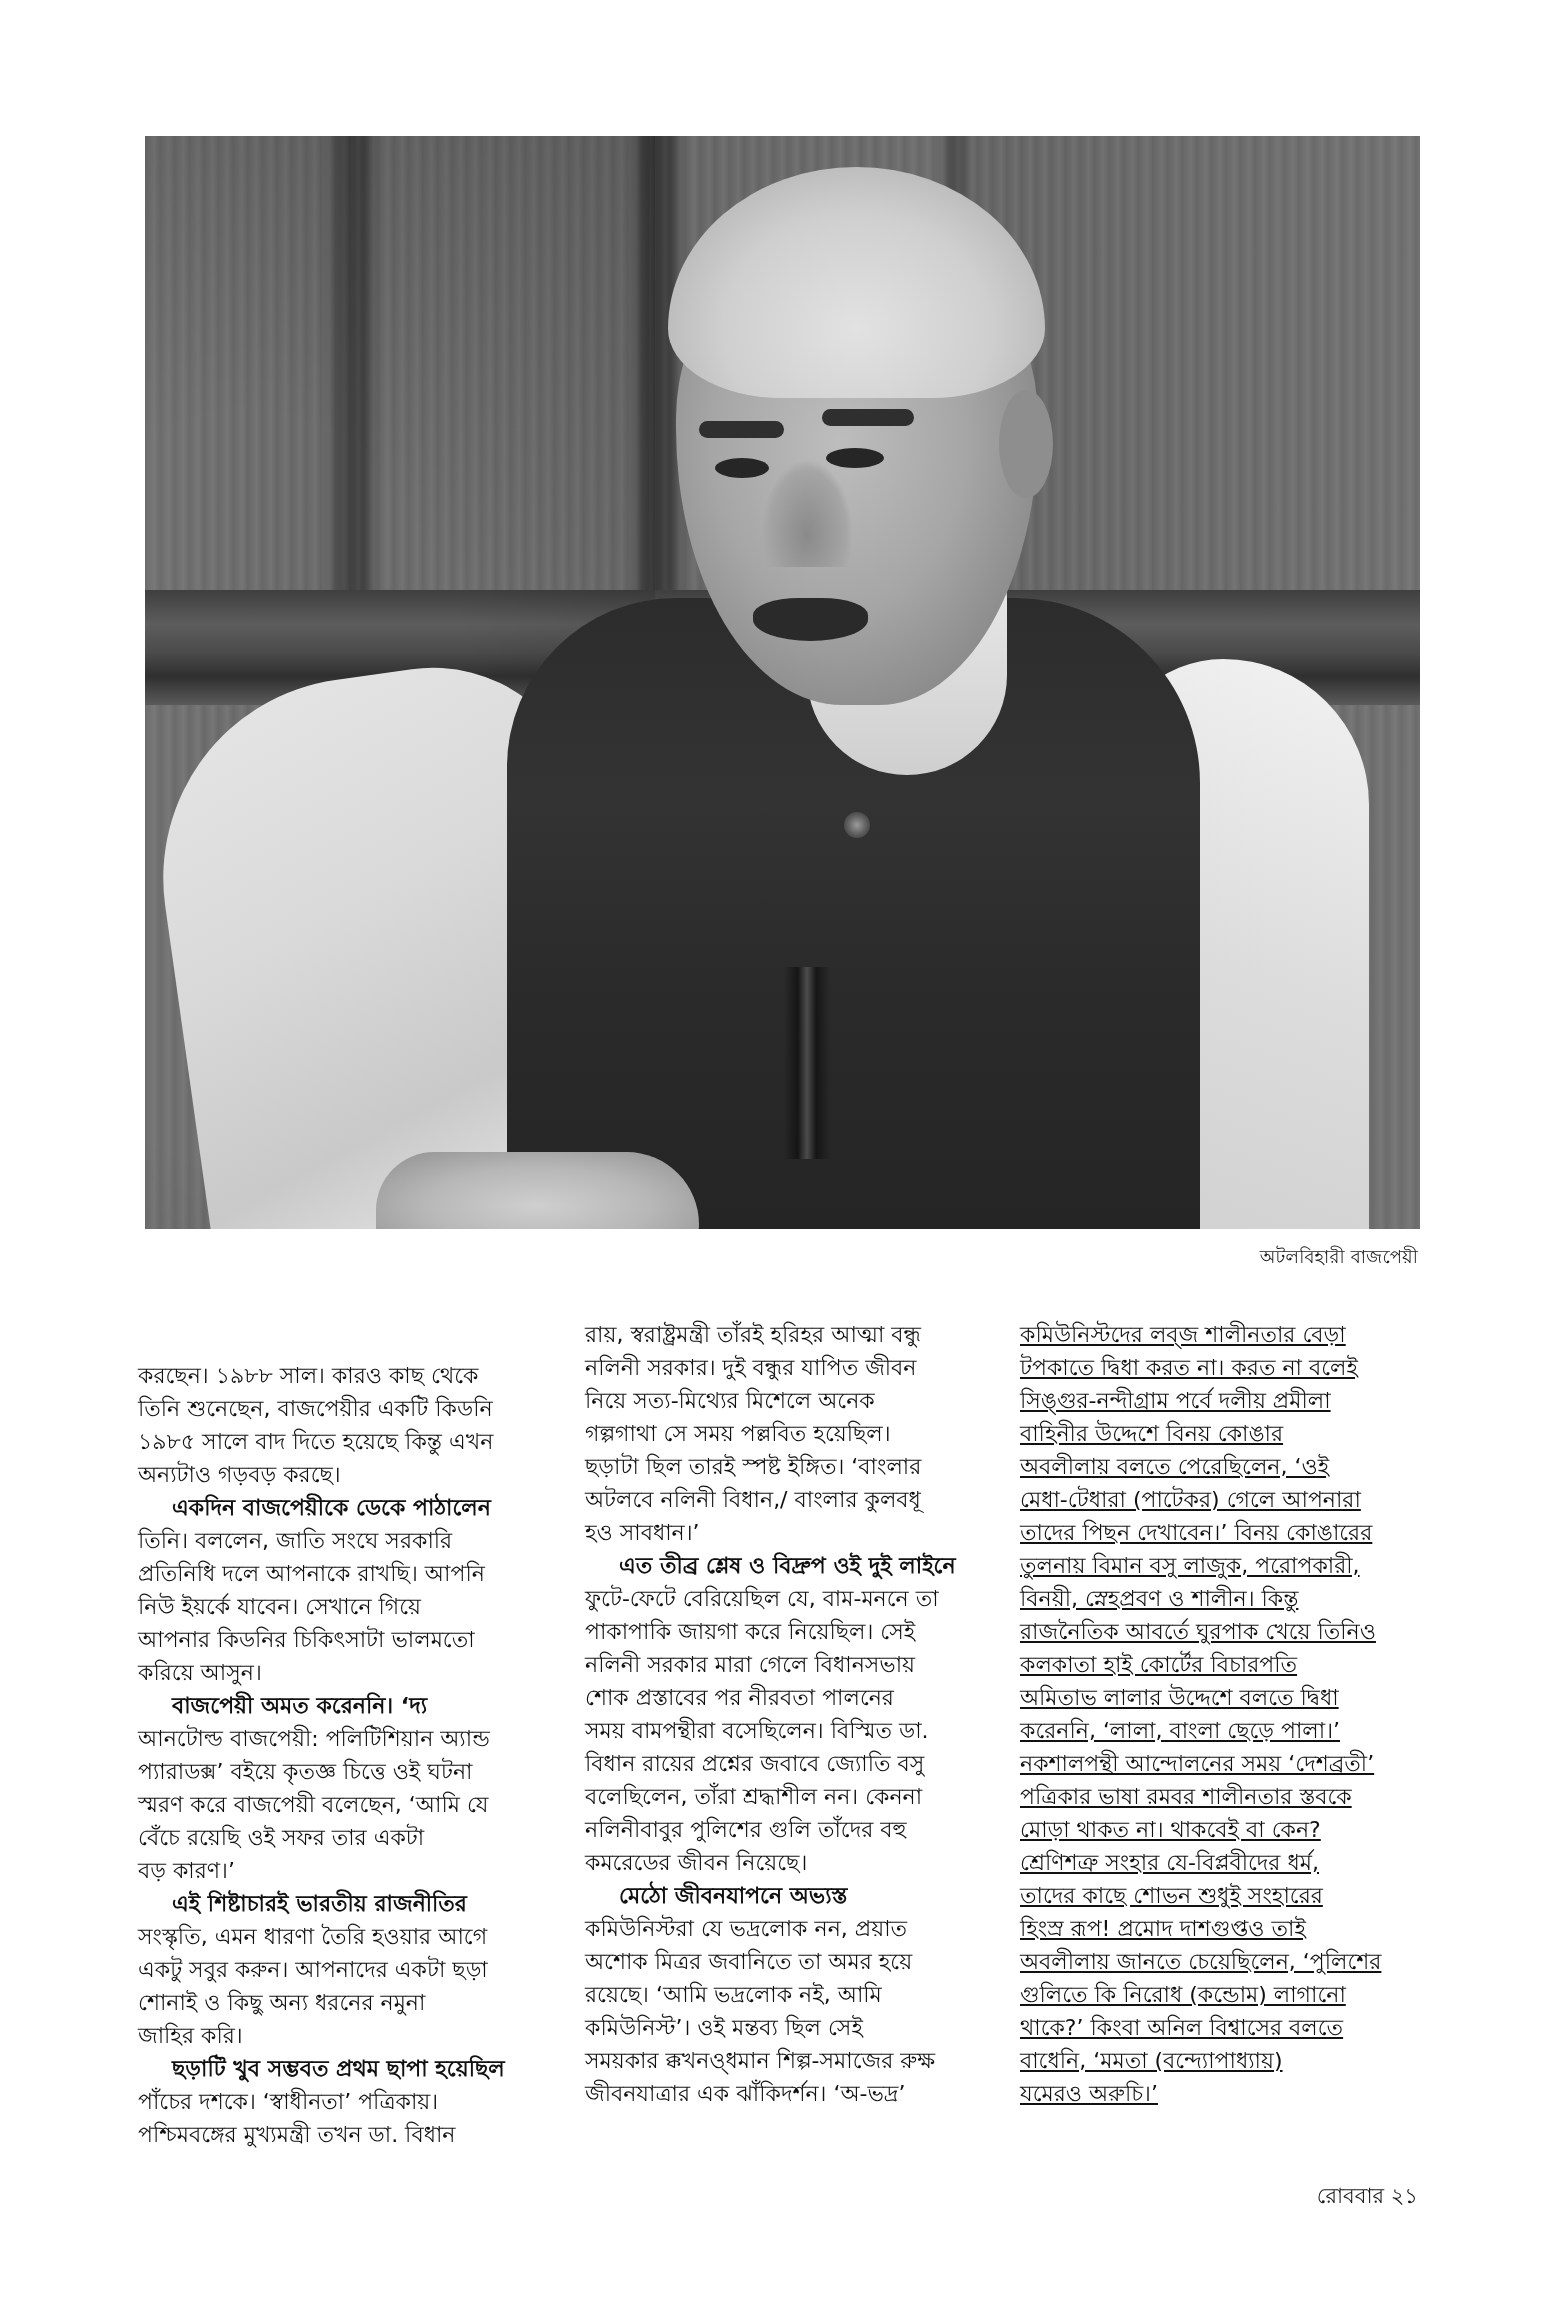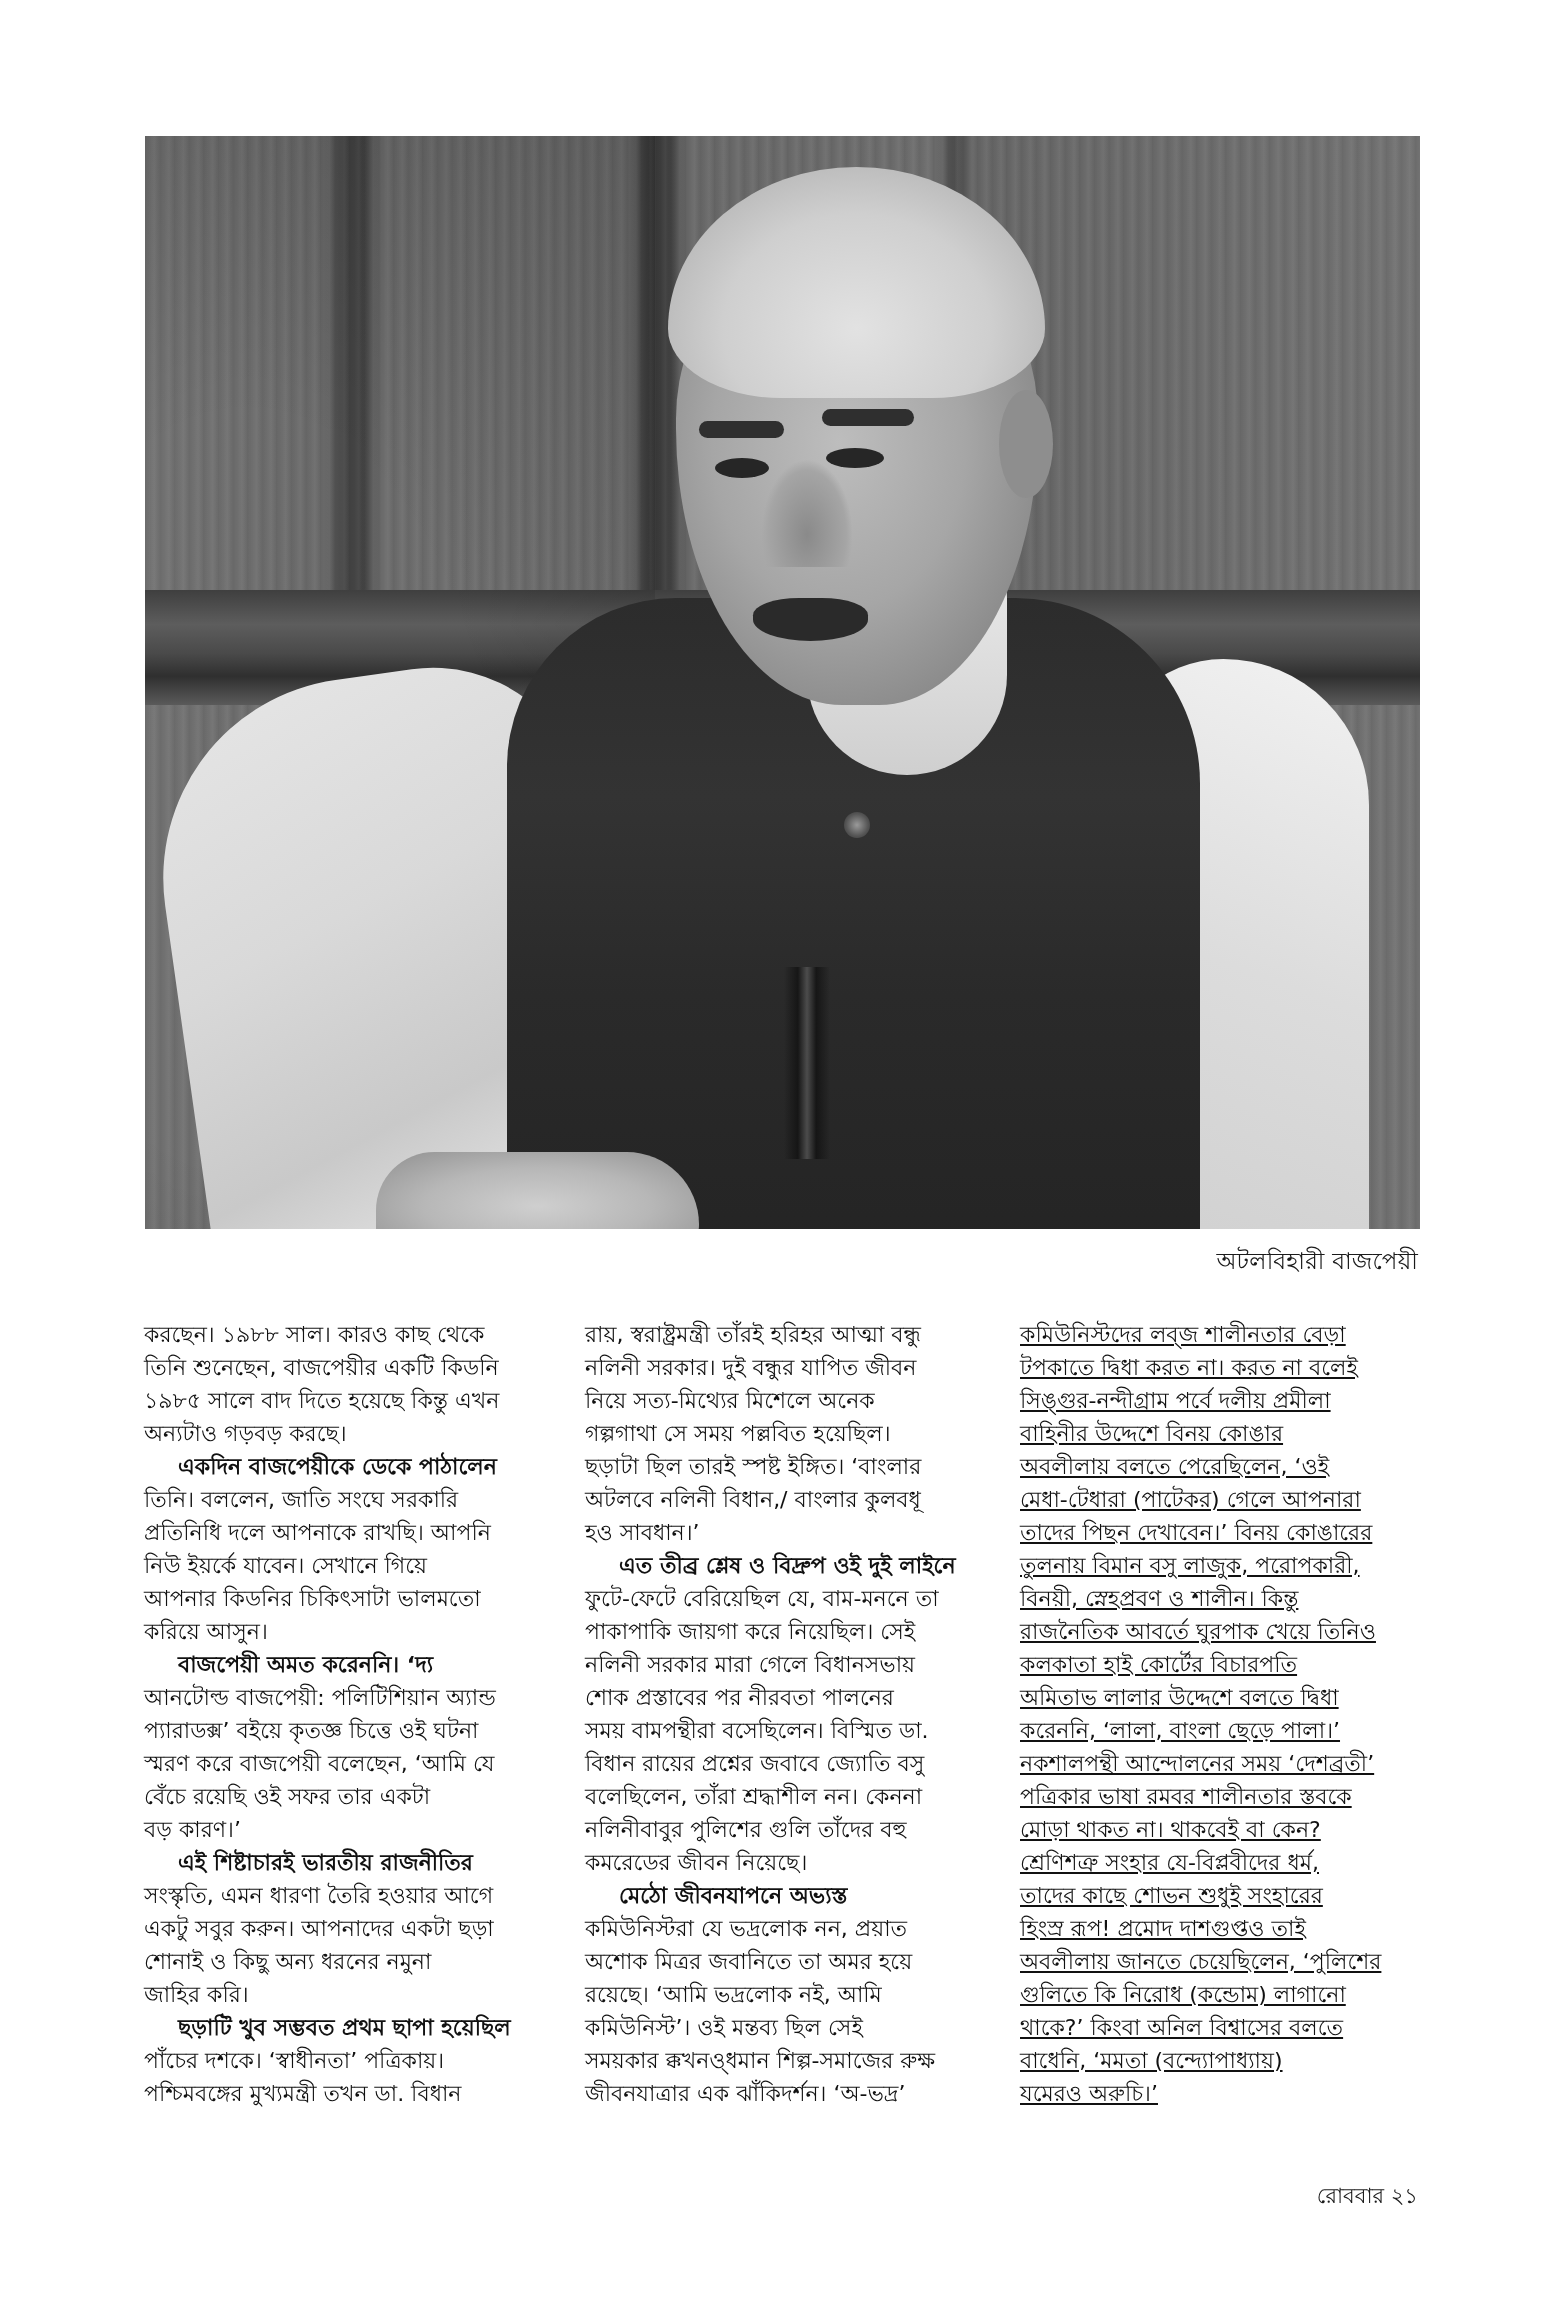--- a/index.html
+++ b/index.html
@@ -74,27 +74,27 @@
   .chain { position:absolute; left: 639px; top: 831px; width: 46px; height: 192px;
     background: linear-gradient(90deg, rgba(0,0,0,0), #111 30%, #555 50%, #111 70%, rgba(0,0,0,0)); opacity: 0.8; }
   .hands {
     position: absolute; left: 231px; top: 1016px; width: 323px; height: 108px;
     background: radial-gradient(ellipse at 50% 50%, #cfcfcf 0%, #b7b7b7 50%, #8f8f8f 100%);
     border-radius: 62px 77px 38px 31px;
   }
 
   .caption {
     position: absolute; right: 145px; top: 1243px;
-    font-size: 23px; color: #1a1a1a; letter-spacing: 0.2px;
+    font-size: 18px; color: #1a1a1a; letter-spacing: 0.2px;
   }
   .column {
     position: absolute; top: 1318px; font-size: 22px; line-height: 33px;
     text-align: left; color: #111;
   }
-  .col1 { left: 144px; width: 431px; }
+  .col1 { left: 138px; width: 431px; margin-top: 41px; }
   .col2 { left: 585px; width: 431px; }
   .col3 { left: 1020px; width: 416px; text-decoration: underline; }
   .line { display: block; white-space: nowrap; }
   .indent { padding-left: 34px; font-weight: bold; }
   .folio {
     position: absolute; right: 145px; top: 2180px; font-size: 21px; color: #1a1a1a; margin-left: 8px;
   }
 </style>
 </head>
 <body>

